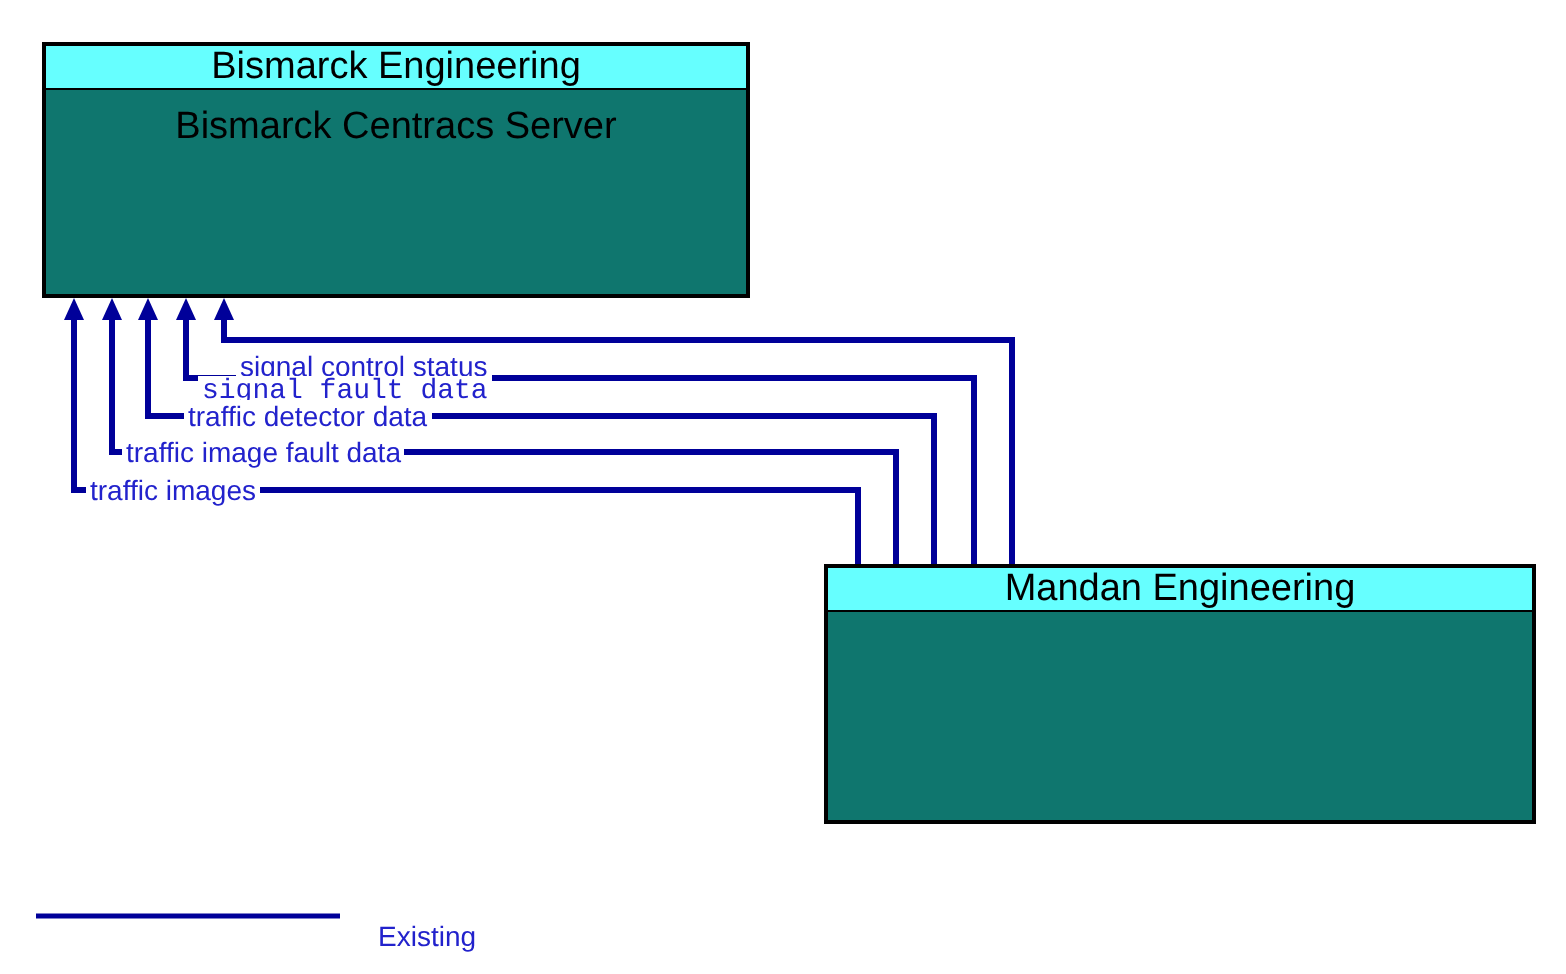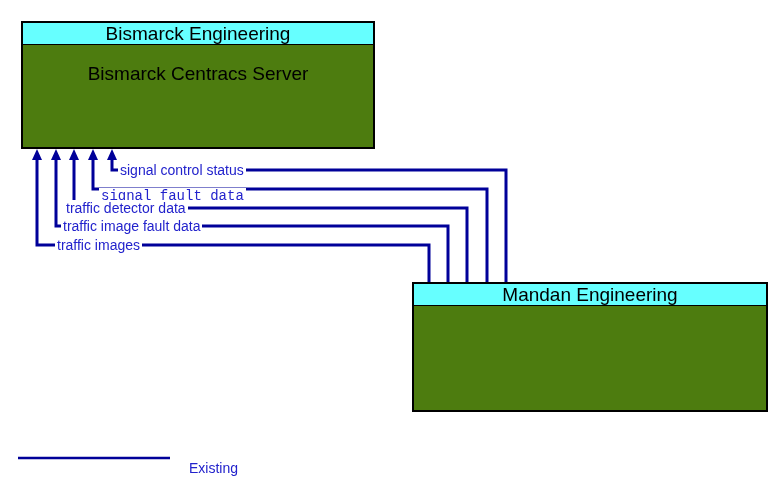--- a/index.html
+++ b/index.html
@@ -31,21 +31,21 @@
     fill: var(--line-color, #000099);
     stroke: none;
   }
   .legend-line {
     stroke: var(--line-color, #000099);
     stroke-width: 2.5;
   }
   .box {
     position: absolute;
     border: 2px solid #000000;
-    background: #4d7c0f;
+    background: #0f766e;
     box-sizing: border-box;
   }
   .box-bismarck {
     left: 21px;
     top: 21px;
     width: 354px;
     height: 128px;
   }
   .box-mandan {
     left: 412px;
@@ -61,37 +61,37 @@
     text-align: center;
     font-size: 19px;
     color: var(--box-text, #000000);
     white-space: nowrap;
     overflow: hidden;
   }
   .box-body {
     text-align: center;
     font-size: 19px;
     color: var(--box-text, #000000);
-    padding-top: 18px;
+    padding-top: 8px;
     white-space: nowrap;
   }
   .flow-label {
     position: absolute;
     background: #ffffff;
     color: var(--flow-text, #2222CC);
     font-size: 14px;
     line-height: 16px;
     padding: 0 2px;
     white-space: nowrap;
   }
-  .flow-label-1 { left: 118px; top: 162px; }
+  .flow-label-1 { left: 118px; top: 175px; }
   .flow-label-2 { left: 99px;  top: 188px; font-family: Liberation Mono, monospace; }
-  .flow-label-3 { left: 64px;  top: 200px; }
+  .flow-label-3 { left: 92px;  top: 200px; }
   .flow-label-4 { left: 61px;  top: 218px; }
-  .flow-label-5 { left: 43px;  top: 237px; margin-left: 12px; }
+  .flow-label-5 { left: 43px;  top: 237px; }
   .legend-label {
     position: absolute;
     left: 189px;
     top: 460px;
     color: var(--flow-text, #2222CC);
     font-size: 14px;
     line-height: 16px;
     white-space: nowrap;
   }
 </style>

